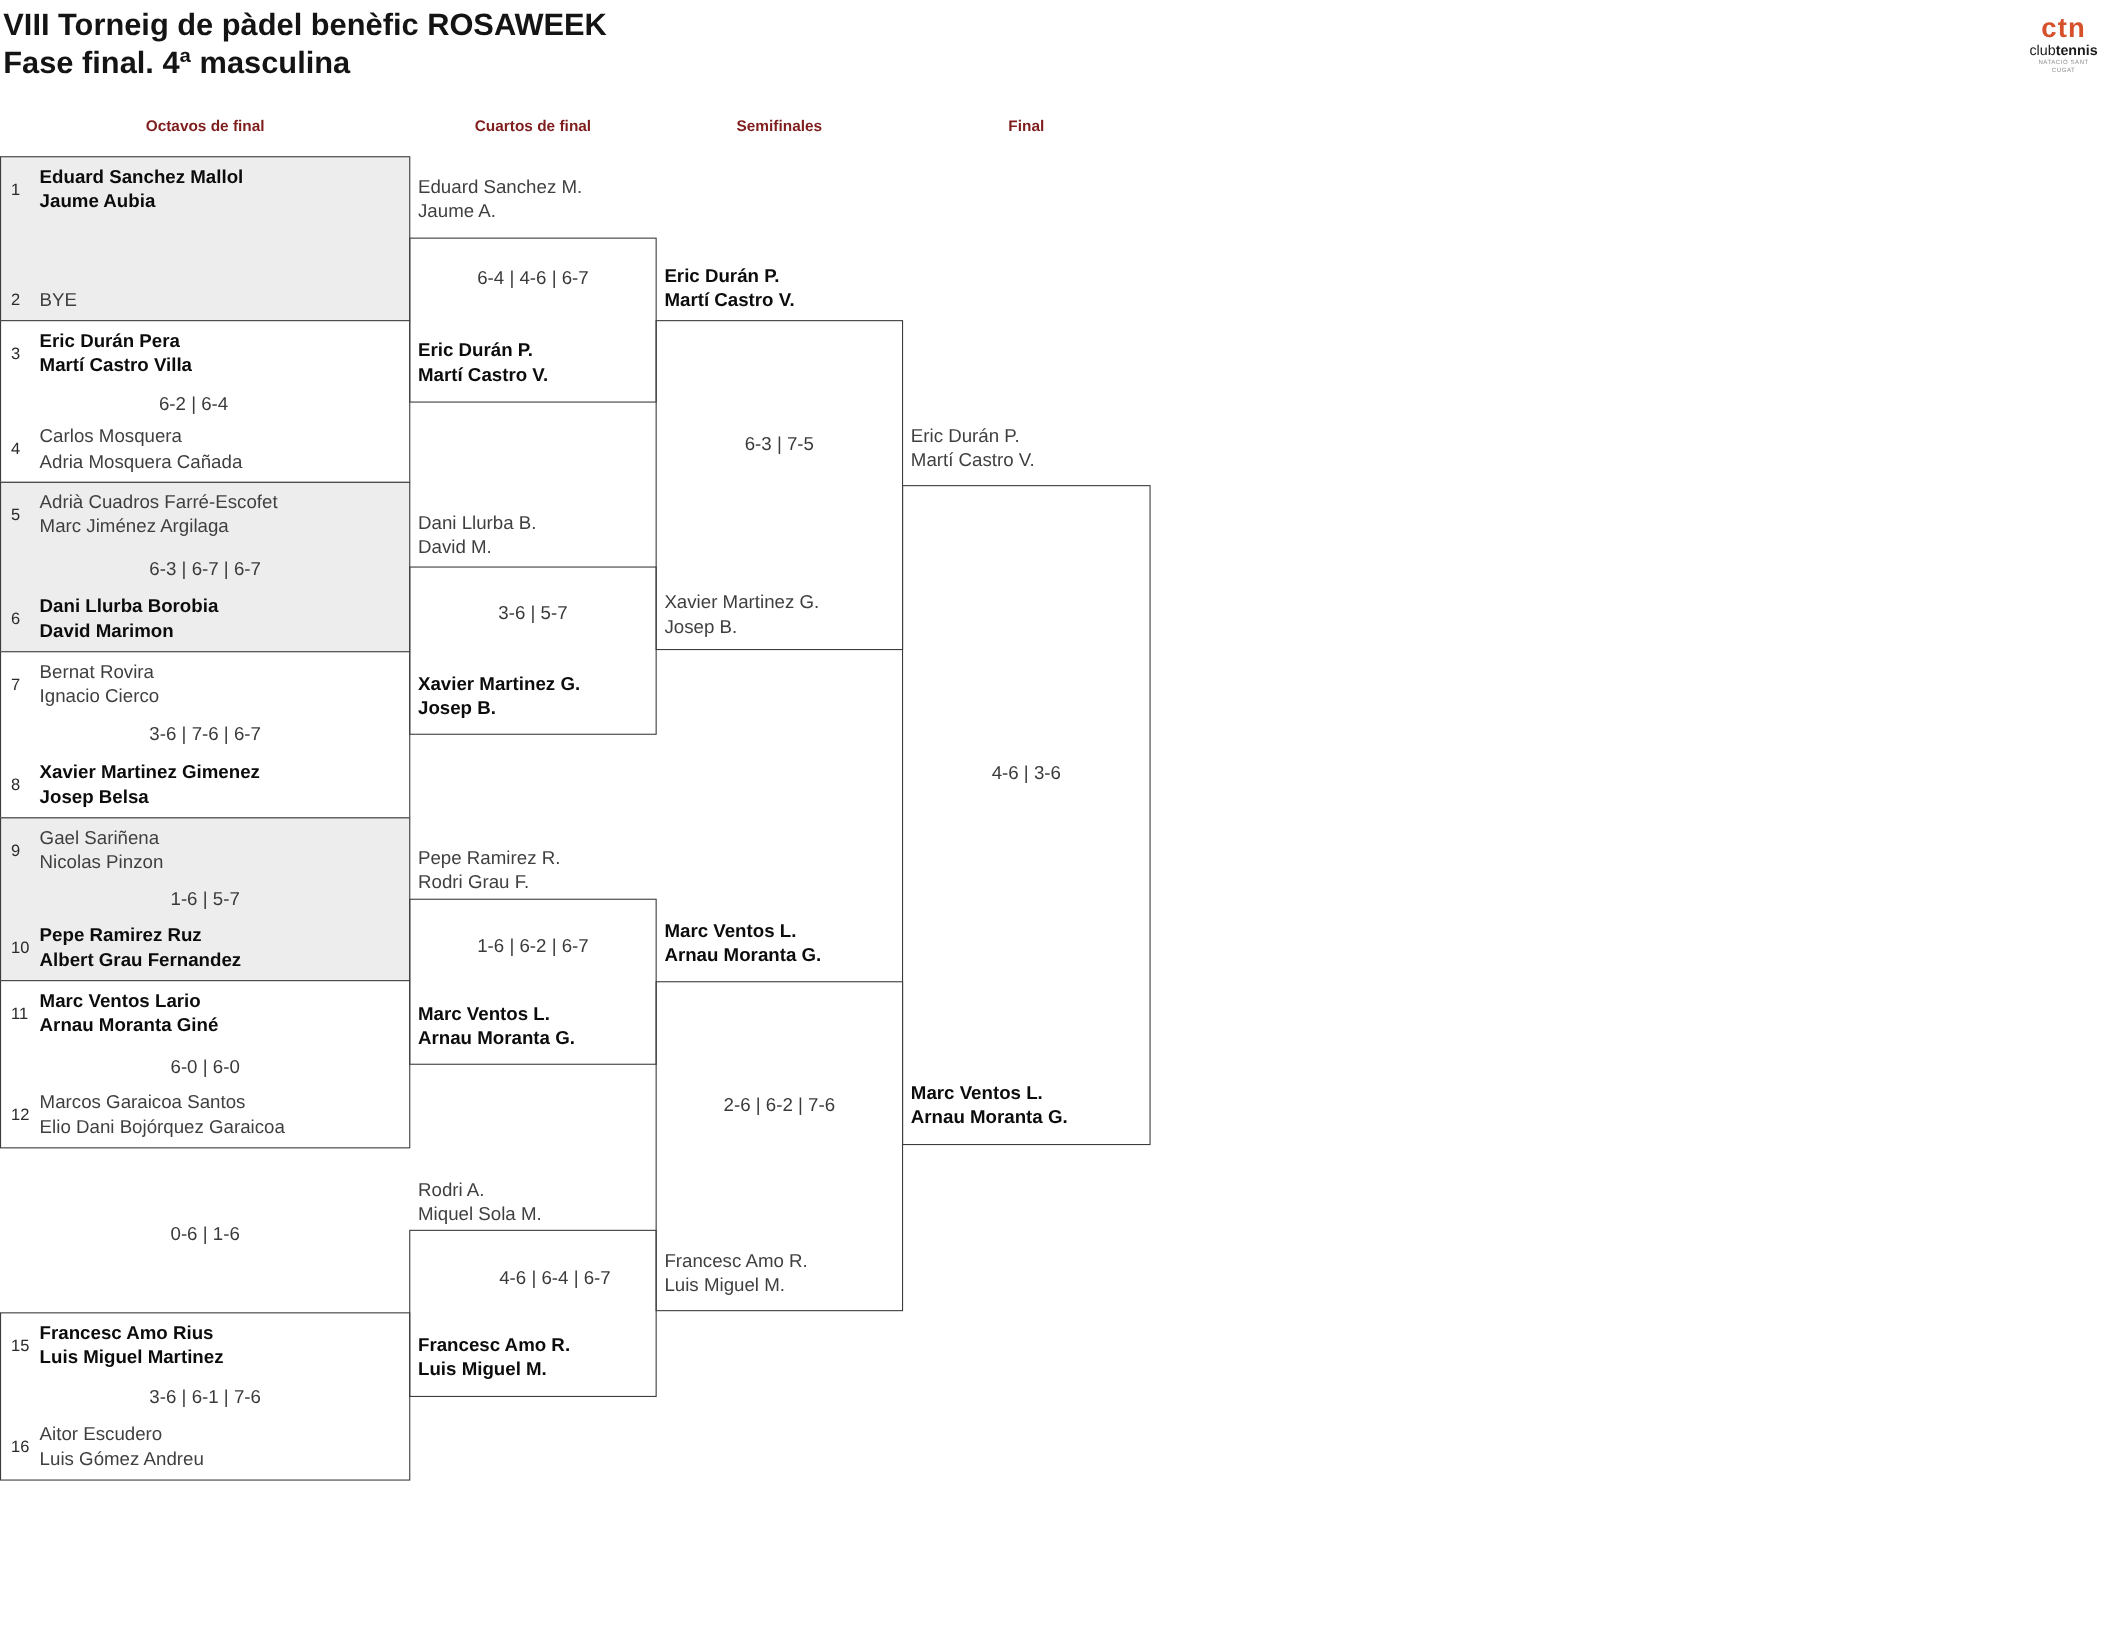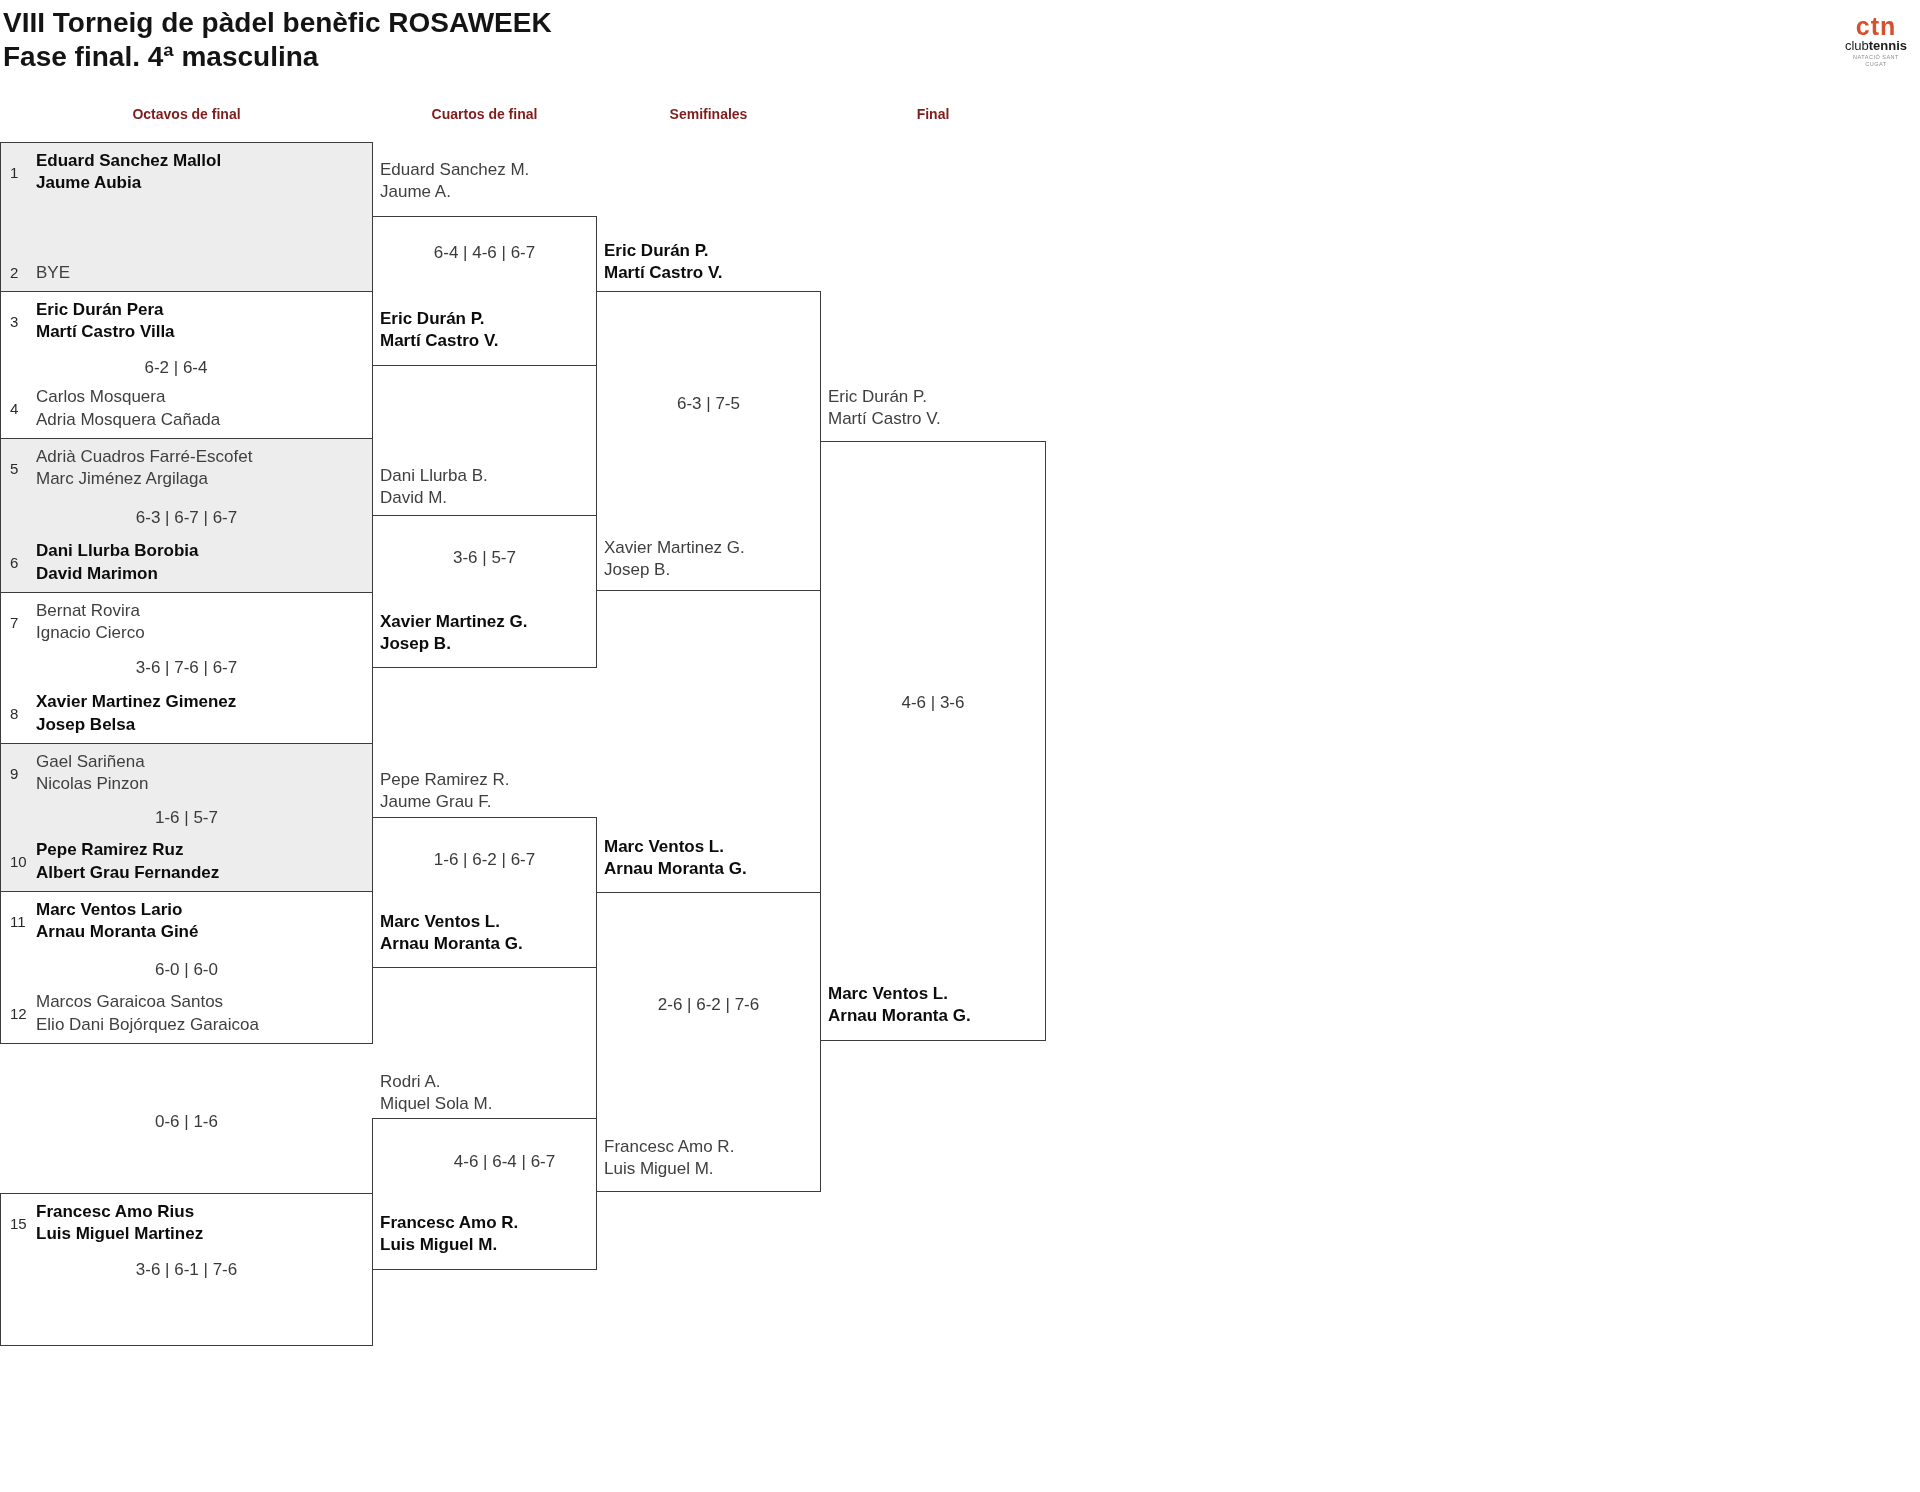--- a/index.html
+++ b/index.html
@@ -159,20 +159,27 @@
   <div class="score" style="left:0;width:373px;top:1111px;">0-6 | 1-6</div>
 
   <div class="box" style="top:1193px;height:153px;justify-content:space-between;">
     <div class="trow w">
       <span class="seed">15</span>
       <span class="names">
           <span>Francesc Amo Rius</span>
           <span>Luis Miguel Martinez</span>
         </span>
     </div>
+    <div class="trow">
+      <span class="seed">16</span>
+      <span class="names">
+          <span>Aitor Escudero</span>
+          <span>Luis Gómez Andreu</span>
+        </span>
+    </div>
   </div>
   <div class="score" style="left:0;width:373px;top:1259px;">3-6 | 6-1 | 7-6</div>
 
   <div class="rect" style="left:372px;top:216px;width:225px;height:150px;"></div>
   <div class="adv" style="left:380px;top:159px;">
       <span>Eduard Sanchez M.</span>
       <span>Jaume A.</span>
     </div>
   <div class="adv w" style="left:380px;top:308px;">
       <span>Eric Durán P.</span>
@@ -187,21 +194,21 @@
     </div>
   <div class="adv w" style="left:380px;top:611px;">
       <span>Xavier Martinez G.</span>
       <span>Josep B.</span>
     </div>
   <div class="score" style="left:372px;width:225px;top:547px;">3-6 | 5-7</div>
 
   <div class="rect" style="left:372px;top:817px;width:225px;height:151px;"></div>
   <div class="adv" style="left:380px;top:769px;">
       <span>Pepe Ramirez R.</span>
-      <span>Jaume Grau F.</span>
+      <span>Rodri Grau F.</span>
     </div>
   <div class="adv w" style="left:380px;top:911px;">
       <span>Marc Ventos L.</span>
       <span>Arnau Moranta G.</span>
     </div>
   <div class="score" style="left:372px;width:225px;top:849px;">1-6 | 6-2 | 6-7</div>
 
   <div class="rect" style="left:372px;top:1118px;width:225px;height:152px;"></div>
   <div class="adv" style="left:380px;top:1071px;">
       <span>Rodri A.</span>

